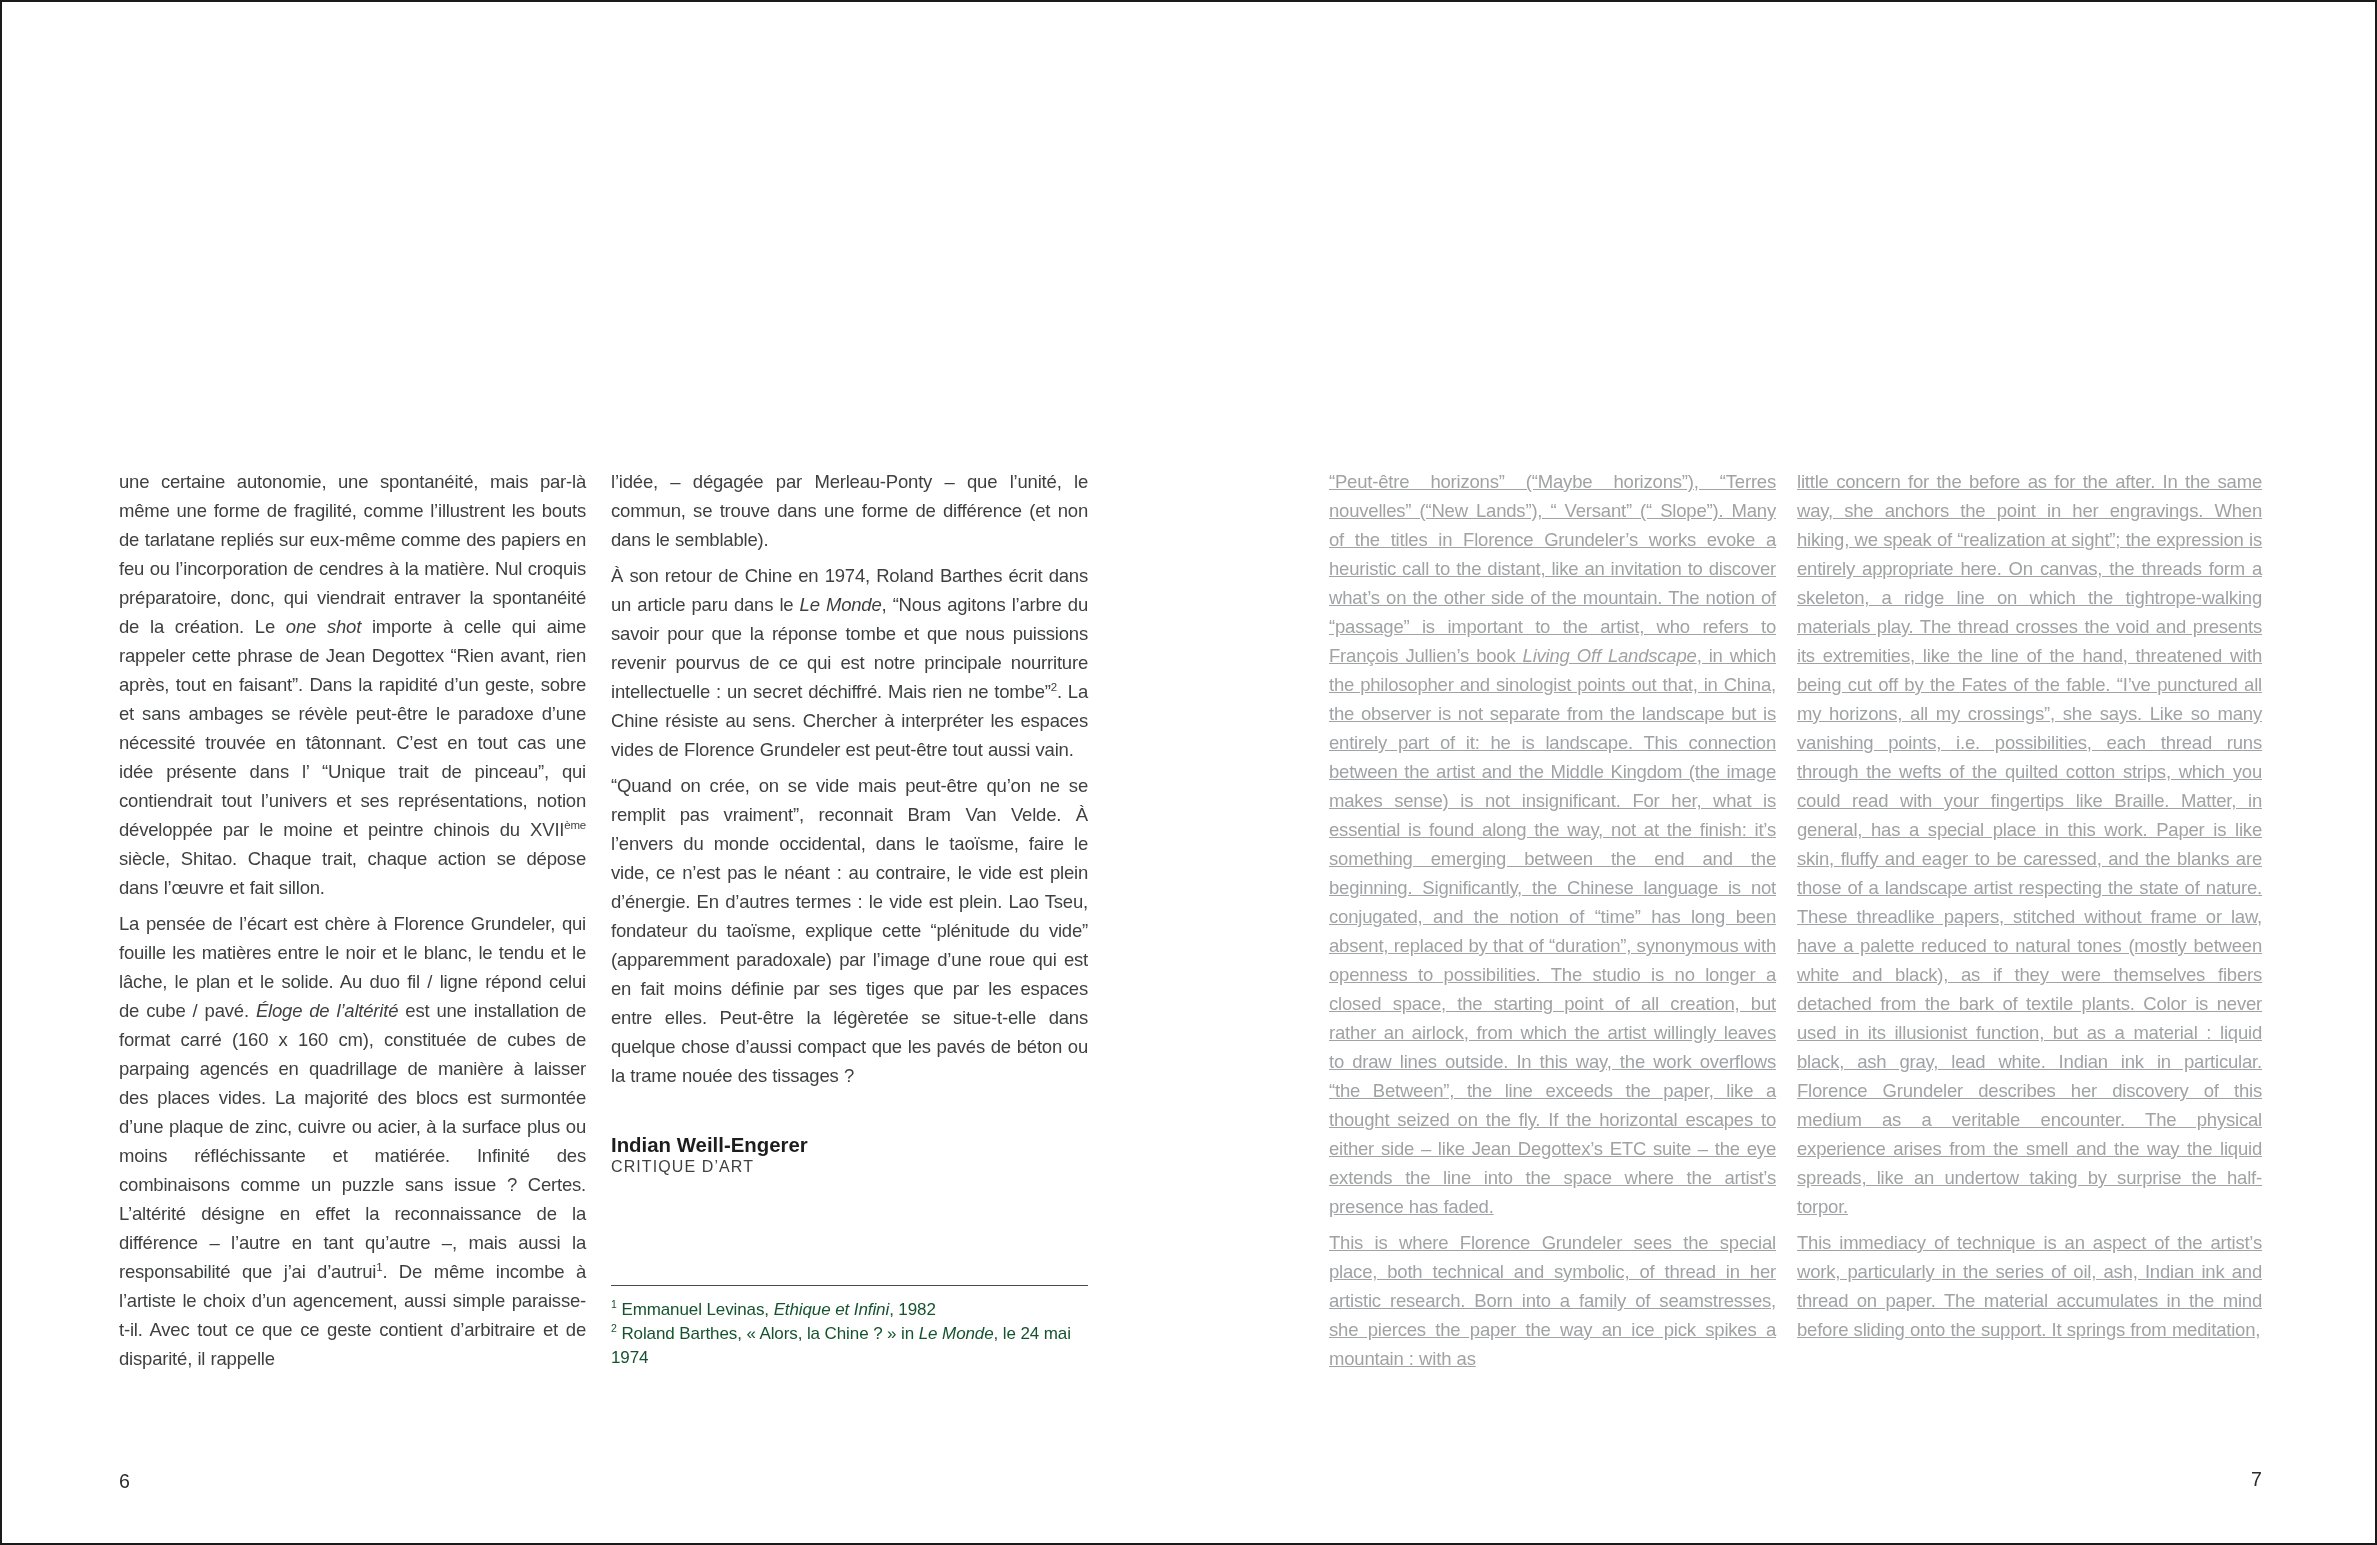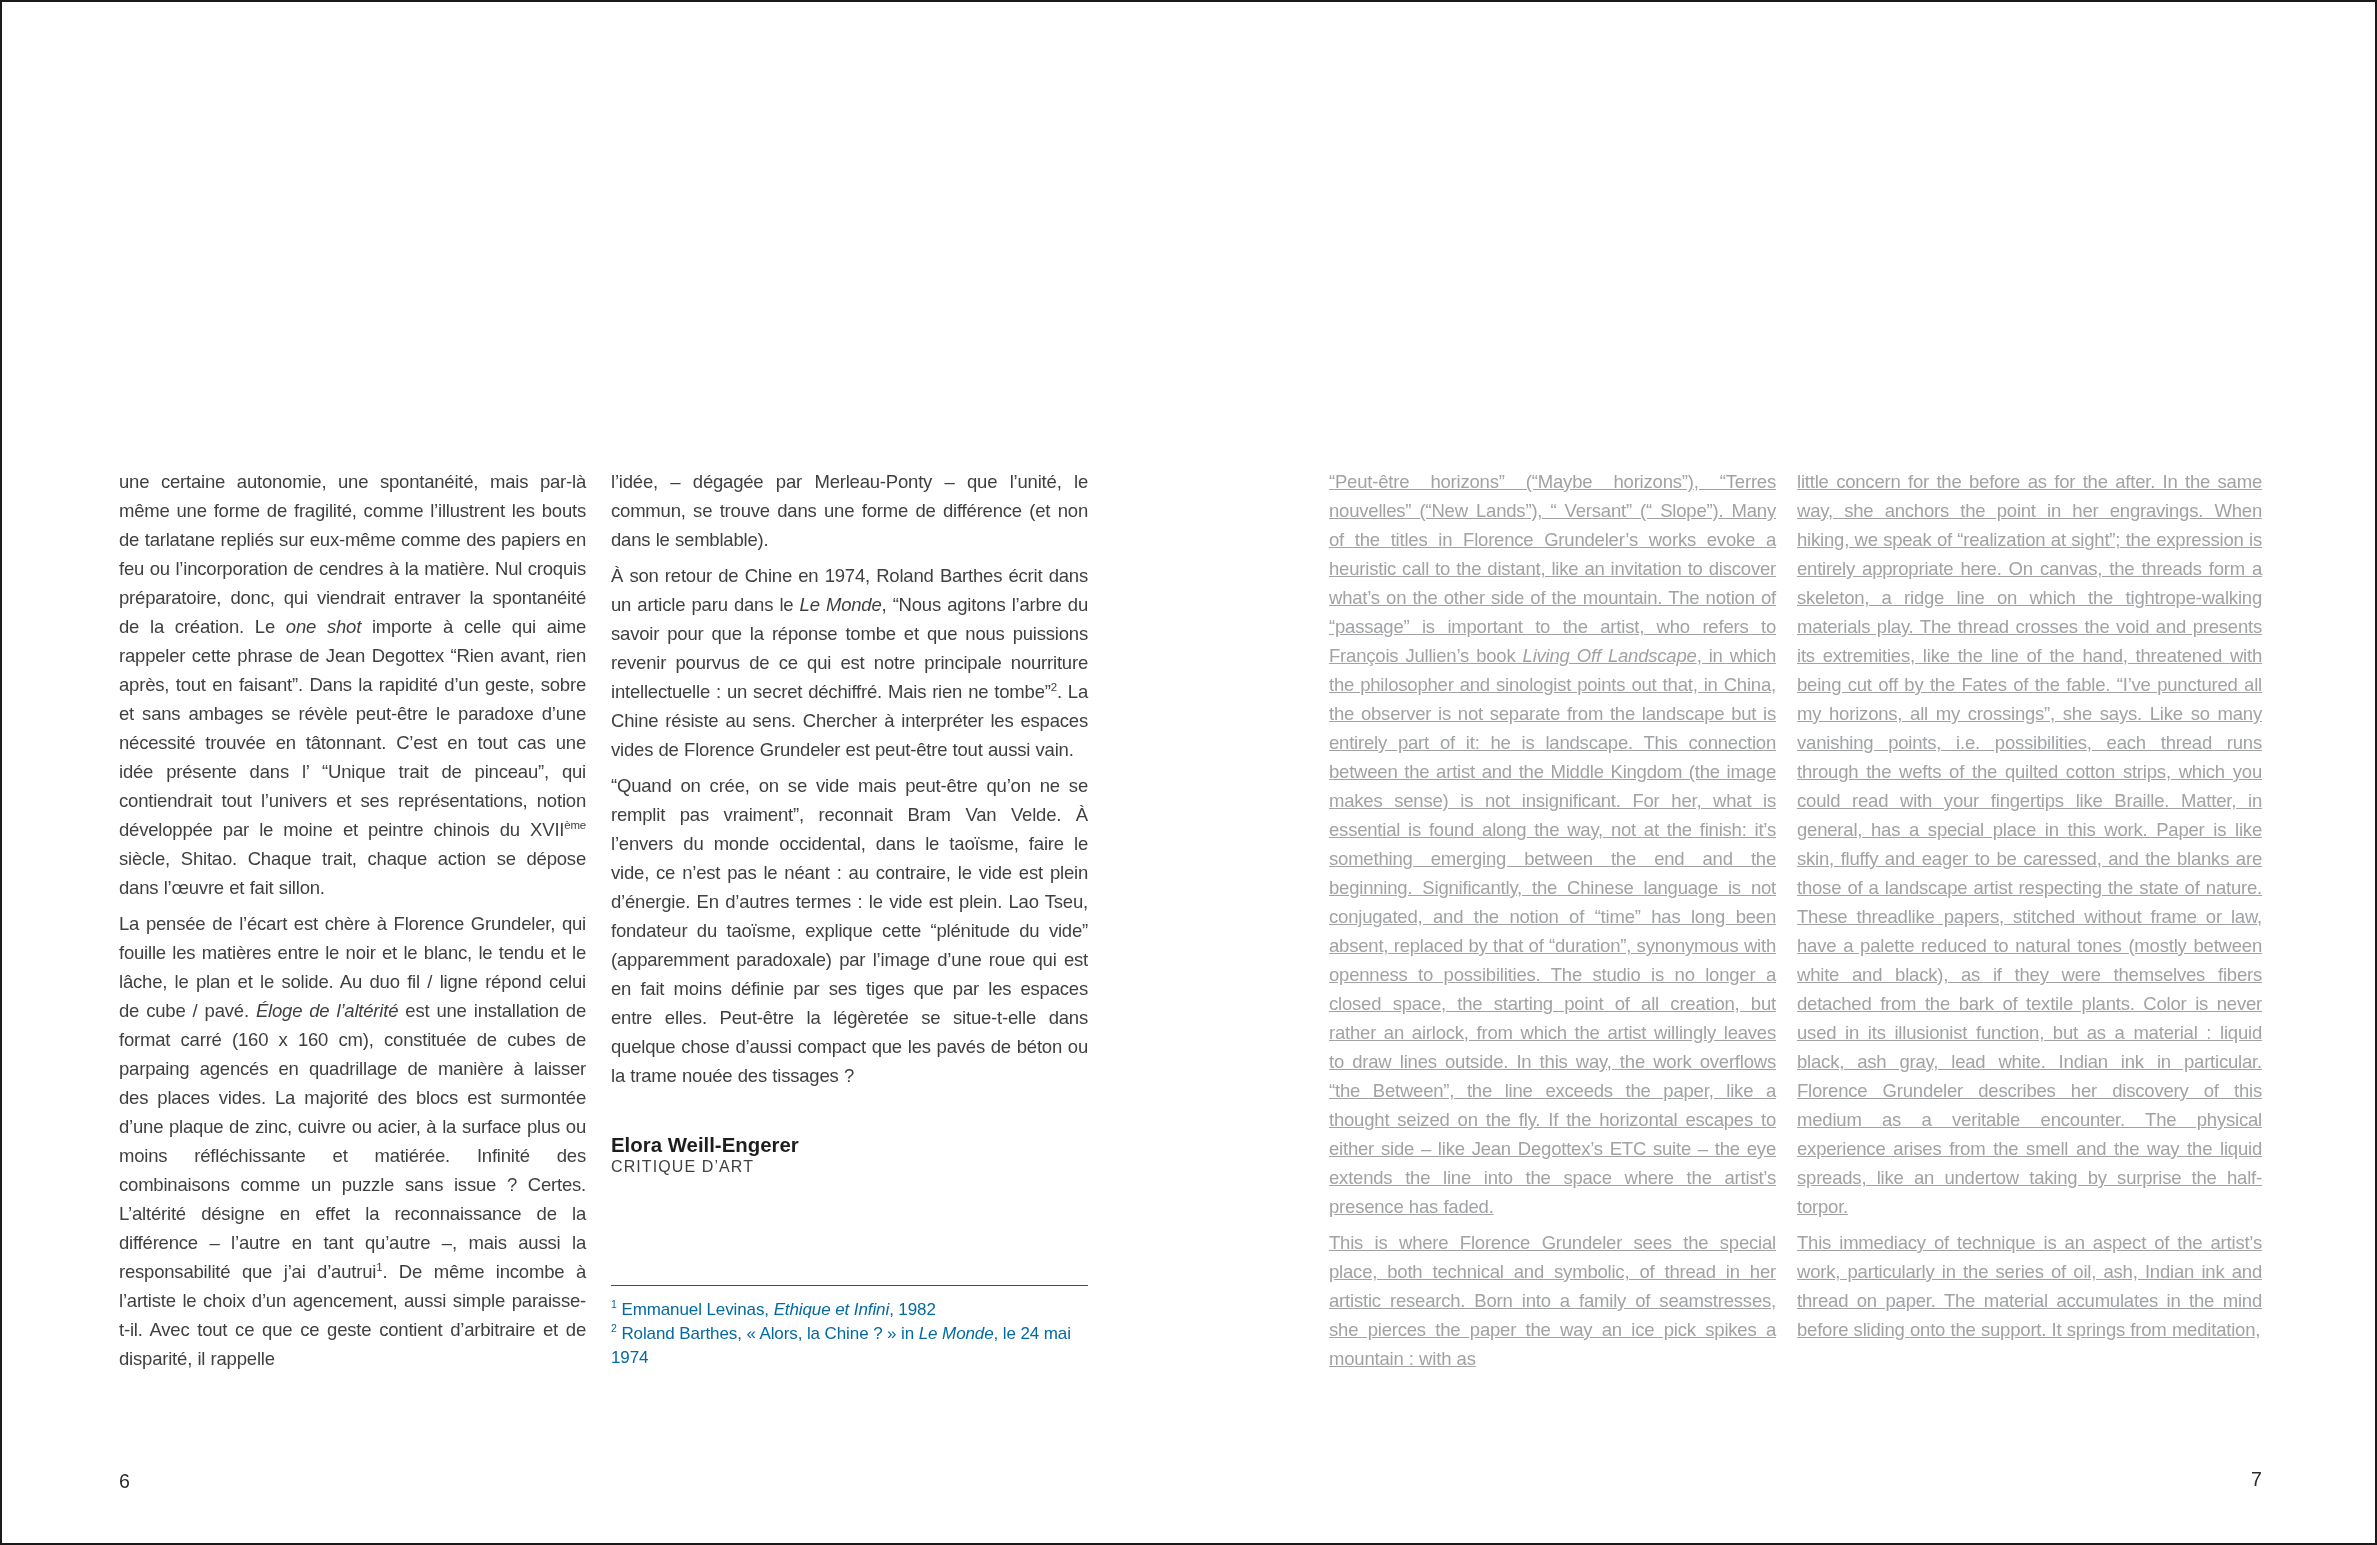--- a/index.html
+++ b/index.html
@@ -39,21 +39,21 @@
     font-size:16px;color:#3e3f3f;letter-spacing:1.1px;
     line-height:1.2;
   }
   .footnote-block{position:absolute;left:609px;top:1283px;width:477px;}
   .footnote-rule{
     border:none;border-top:1.5px solid #4b4b4b;
     margin:0 0 12px 0;width:100%;
   }
   .footnote-block p{
     margin:0;font-size:17px;line-height:24px;
-    color:#0369a1;text-align:left;letter-spacing:-0.1px;
+    color:#14532d;text-align:left;letter-spacing:-0.1px;
   }
   .folio{position:absolute;font-size:19.6px;color:#2b2b2b;}
   .folio-left{left:117px;top:1468px;}
   .folio-right{left:1795px;top:1466px;width:465px;text-align:right;}
 </style>
 </head>
 <body>
 
 <div class="sheet">
 
@@ -63,21 +63,21 @@
         <p>La pensée de l’écart est chère à Florence Grundeler, qui fouille les matières entre le noir et le blanc, le tendu et le lâche, le plan et le solide. Au duo fil / ligne répond celui de cube / pavé. <i>Éloge de l’altérité</i> est une installation de format carré (160 x 160 cm), constituée de cubes de parpaing agencés en quadrillage de manière à laisser des places vides. La majorité des blocs est surmontée d’une plaque de zinc, cuivre ou acier, à la surface plus ou moins réfléchissante et matiérée. Infinité des combinaisons comme un puzzle sans issue ? Certes. L’altérité désigne en effet la reconnaissance de la différence – l’autre en tant qu’autre –, mais aussi la responsabilité que j’ai d’autrui<sup>1</sup>. De même incombe à l’artiste le choix d’un agencement, aussi simple paraisse-t-il. Avec tout ce que ce geste contient d’arbitraire et de disparité, il rappelle</p>
       </div>
 
     <div id="col2" class="col fr-col">
         <p>l’idée, – dégagée par Merleau-Ponty – que l’unité, le commun, se trouve dans une forme de différence (et non dans le semblable).</p>
         <p>À son retour de Chine en 1974, Roland Barthes écrit dans un article paru dans le <i>Le Monde</i>, “Nous agitons l’arbre du savoir pour que la réponse tombe et que nous puissions revenir pourvus de ce qui est notre principale nourriture intellectuelle : un secret déchiffré. Mais rien ne tombe”<sup>2</sup>. La Chine résiste au sens. Chercher à interpréter les espaces vides de Florence Grundeler est peut-être tout aussi vain.</p>
         <p>“Quand on crée, on se vide mais peut-être qu’on ne se remplit pas vraiment”, reconnait Bram Van Velde. À l’envers du monde occidental, dans le taoïsme, faire le vide, ce n’est pas le néant : au contraire, le vide est plein d’énergie. En d’autres termes : le vide est plein. Lao Tseu, fondateur du taoïsme, explique cette “plénitude du vide” (apparemment paradoxale) par l’image d’une roue qui est en fait moins définie par ses tiges que par les espaces entre elles. Peut-être la légèretée se situe-t-elle dans quelque chose d’aussi compact que les pavés de béton ou la trame nouée des tissages ?</p>
       </div>
 
     <div class="author-block">
-      <div class="author-name">Elora Weill-Engerer</div>
+      <div class="author-name">Indian Weill-Engerer</div>
       <div class="author-title">CRITIQUE D’ART</div>
     </div>
 
     <div class="footnote-block">
       <hr class="footnote-rule">
       <div>
           <p><sup>1</sup> Emmanuel Levinas, <i>Ethique et Infini</i>, 1982</p>
           <p><sup>2</sup> Roland Barthes, « Alors, la Chine ? » in <i>Le Monde</i>, le 24 mai 1974</p>
         </div>
     </div>

